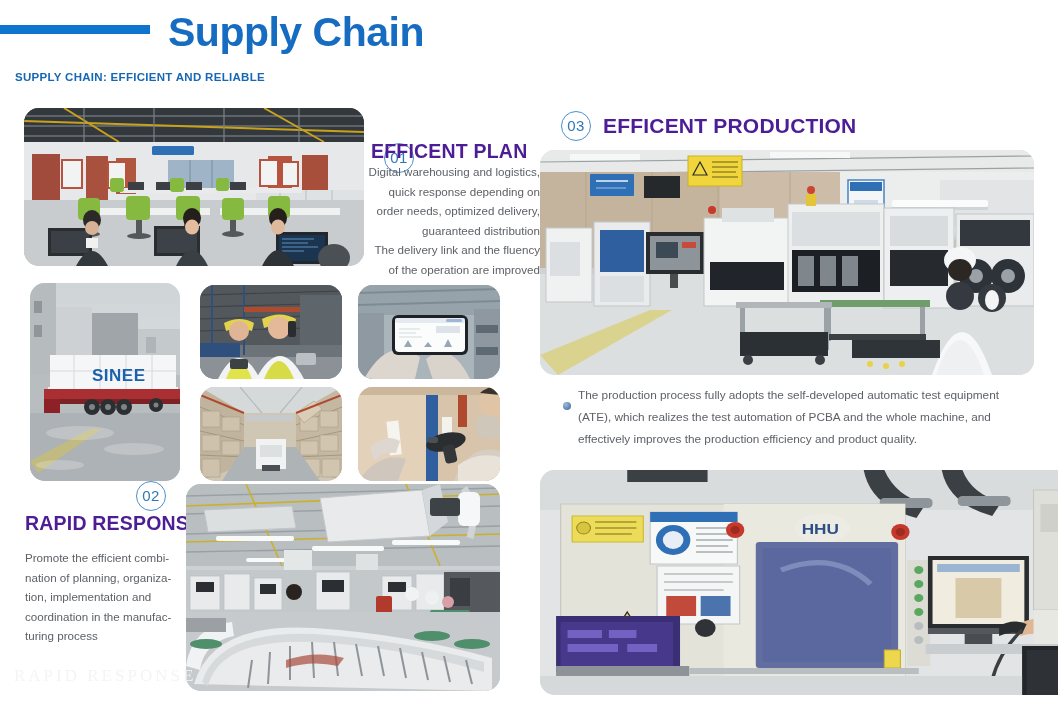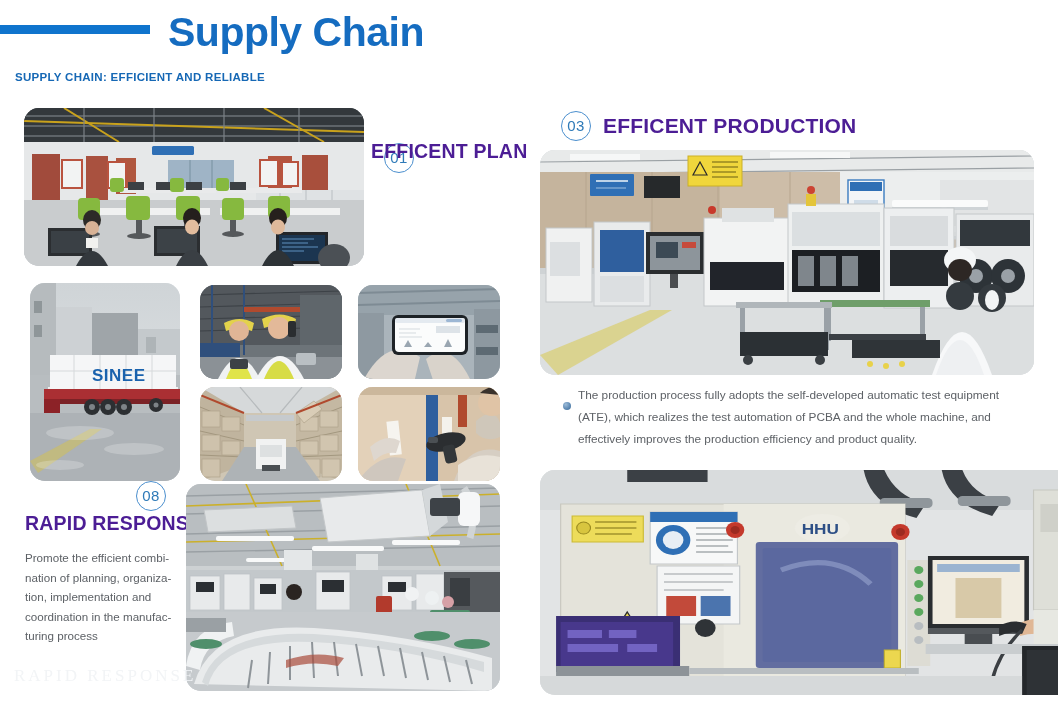--- a/index.html
+++ b/index.html
@@ -192,20 +192,22 @@
         <ellipse cx="254" cy="110" rx="9" ry="10" fill="#26201d"></ellipse>
         <ellipse cx="254" cy="119" rx="7" ry="7.5" fill="#dfb99b"></ellipse>
         <path d="M238 158 q16 -32 32 0 z" fill="#2e3337"></path>
       </g>
       <ellipse cx="310" cy="150" rx="16" ry="14" fill="#4b5055"></ellipse>
     </svg>
   </div>
 
   <div class="numcircle" style="left:384px; top:112px; width:30px; height:30px; line-height:28px;margin-top:31px;">01</div>
   <div class="sec-title" style="left:371px; top:140px;">EFFICENT PLAN</div>
+  <div class="body-text rt" style="left:364px; top:162px; width:176px; white-space:pre-line;">Digital warehousing and logistics, quick response depending on order needs, optimized delivery, guaranteed distribution
+The delivery link and the fluency of the operation are improved</div>
 
   <div class="numcircle" style="left:561px; top:111px; width:30px; height:30px; line-height:28px;">03</div>
   <div class="sec-title" style="left:603px; top:114px; font-size:21px;">EFFICENT PRODUCTION</div>
 
   <div class="photo" style="left:540px; top:150px; width:494px; height:225px;">
     <svg viewBox="0 0 494 225" preserveAspectRatio="none" aria-hidden="true">
       <rect width="494" height="225" fill="#dfe1e2"></rect>
 
       <rect x="0" y="0" width="494" height="26" fill="#e8eaea"></rect>
       <g stroke="#9aa0a4" stroke-width="1.2">
@@ -546,21 +548,21 @@
       </g>
 
       <path d="M96 94 q14 -38 46 -30 v30 z" fill="#d6cec3"></path>
       <path d="M118 34 q18 -16 24 2 v14 q-14 6 -24 -4 z" fill="#cfc7ba"></path>
       <ellipse cx="134" cy="16" rx="14" ry="13" fill="#e0c4a6"></ellipse>
       <path d="M122 6 q14 -12 20 2 z" fill="#3a322c"></path>
       <path d="M100 78 q20 -14 42 -8 v24 h-42 z" fill="#e8e2d8"></path>
     </svg>
   </div>
 
-  <div class="numcircle" style="left:136px; top:481px; width:30px; height:30px; line-height:28px;">08</div>
+  <div class="numcircle" style="left:136px; top:481px; width:30px; height:30px; line-height:28px;">02</div>
   <div class="sec-title" style="left:25px; top:512px;">RAPID RESPONSE</div>
   <div class="body-text" style="left:25px; top:548px; width:160px; white-space:pre-line;">Promote the efficient combi-
 nation of planning, organiza-
 tion, implementation and
 coordination in the manufac-
 turing process</div>
 
   <div class="photo" style="left:186px; top:484px; width:314px; height:207px;">
     <svg viewBox="0 0 314 207" preserveAspectRatio="none" aria-hidden="true">
       <rect width="314" height="207" fill="#cdd1d3"></rect>

